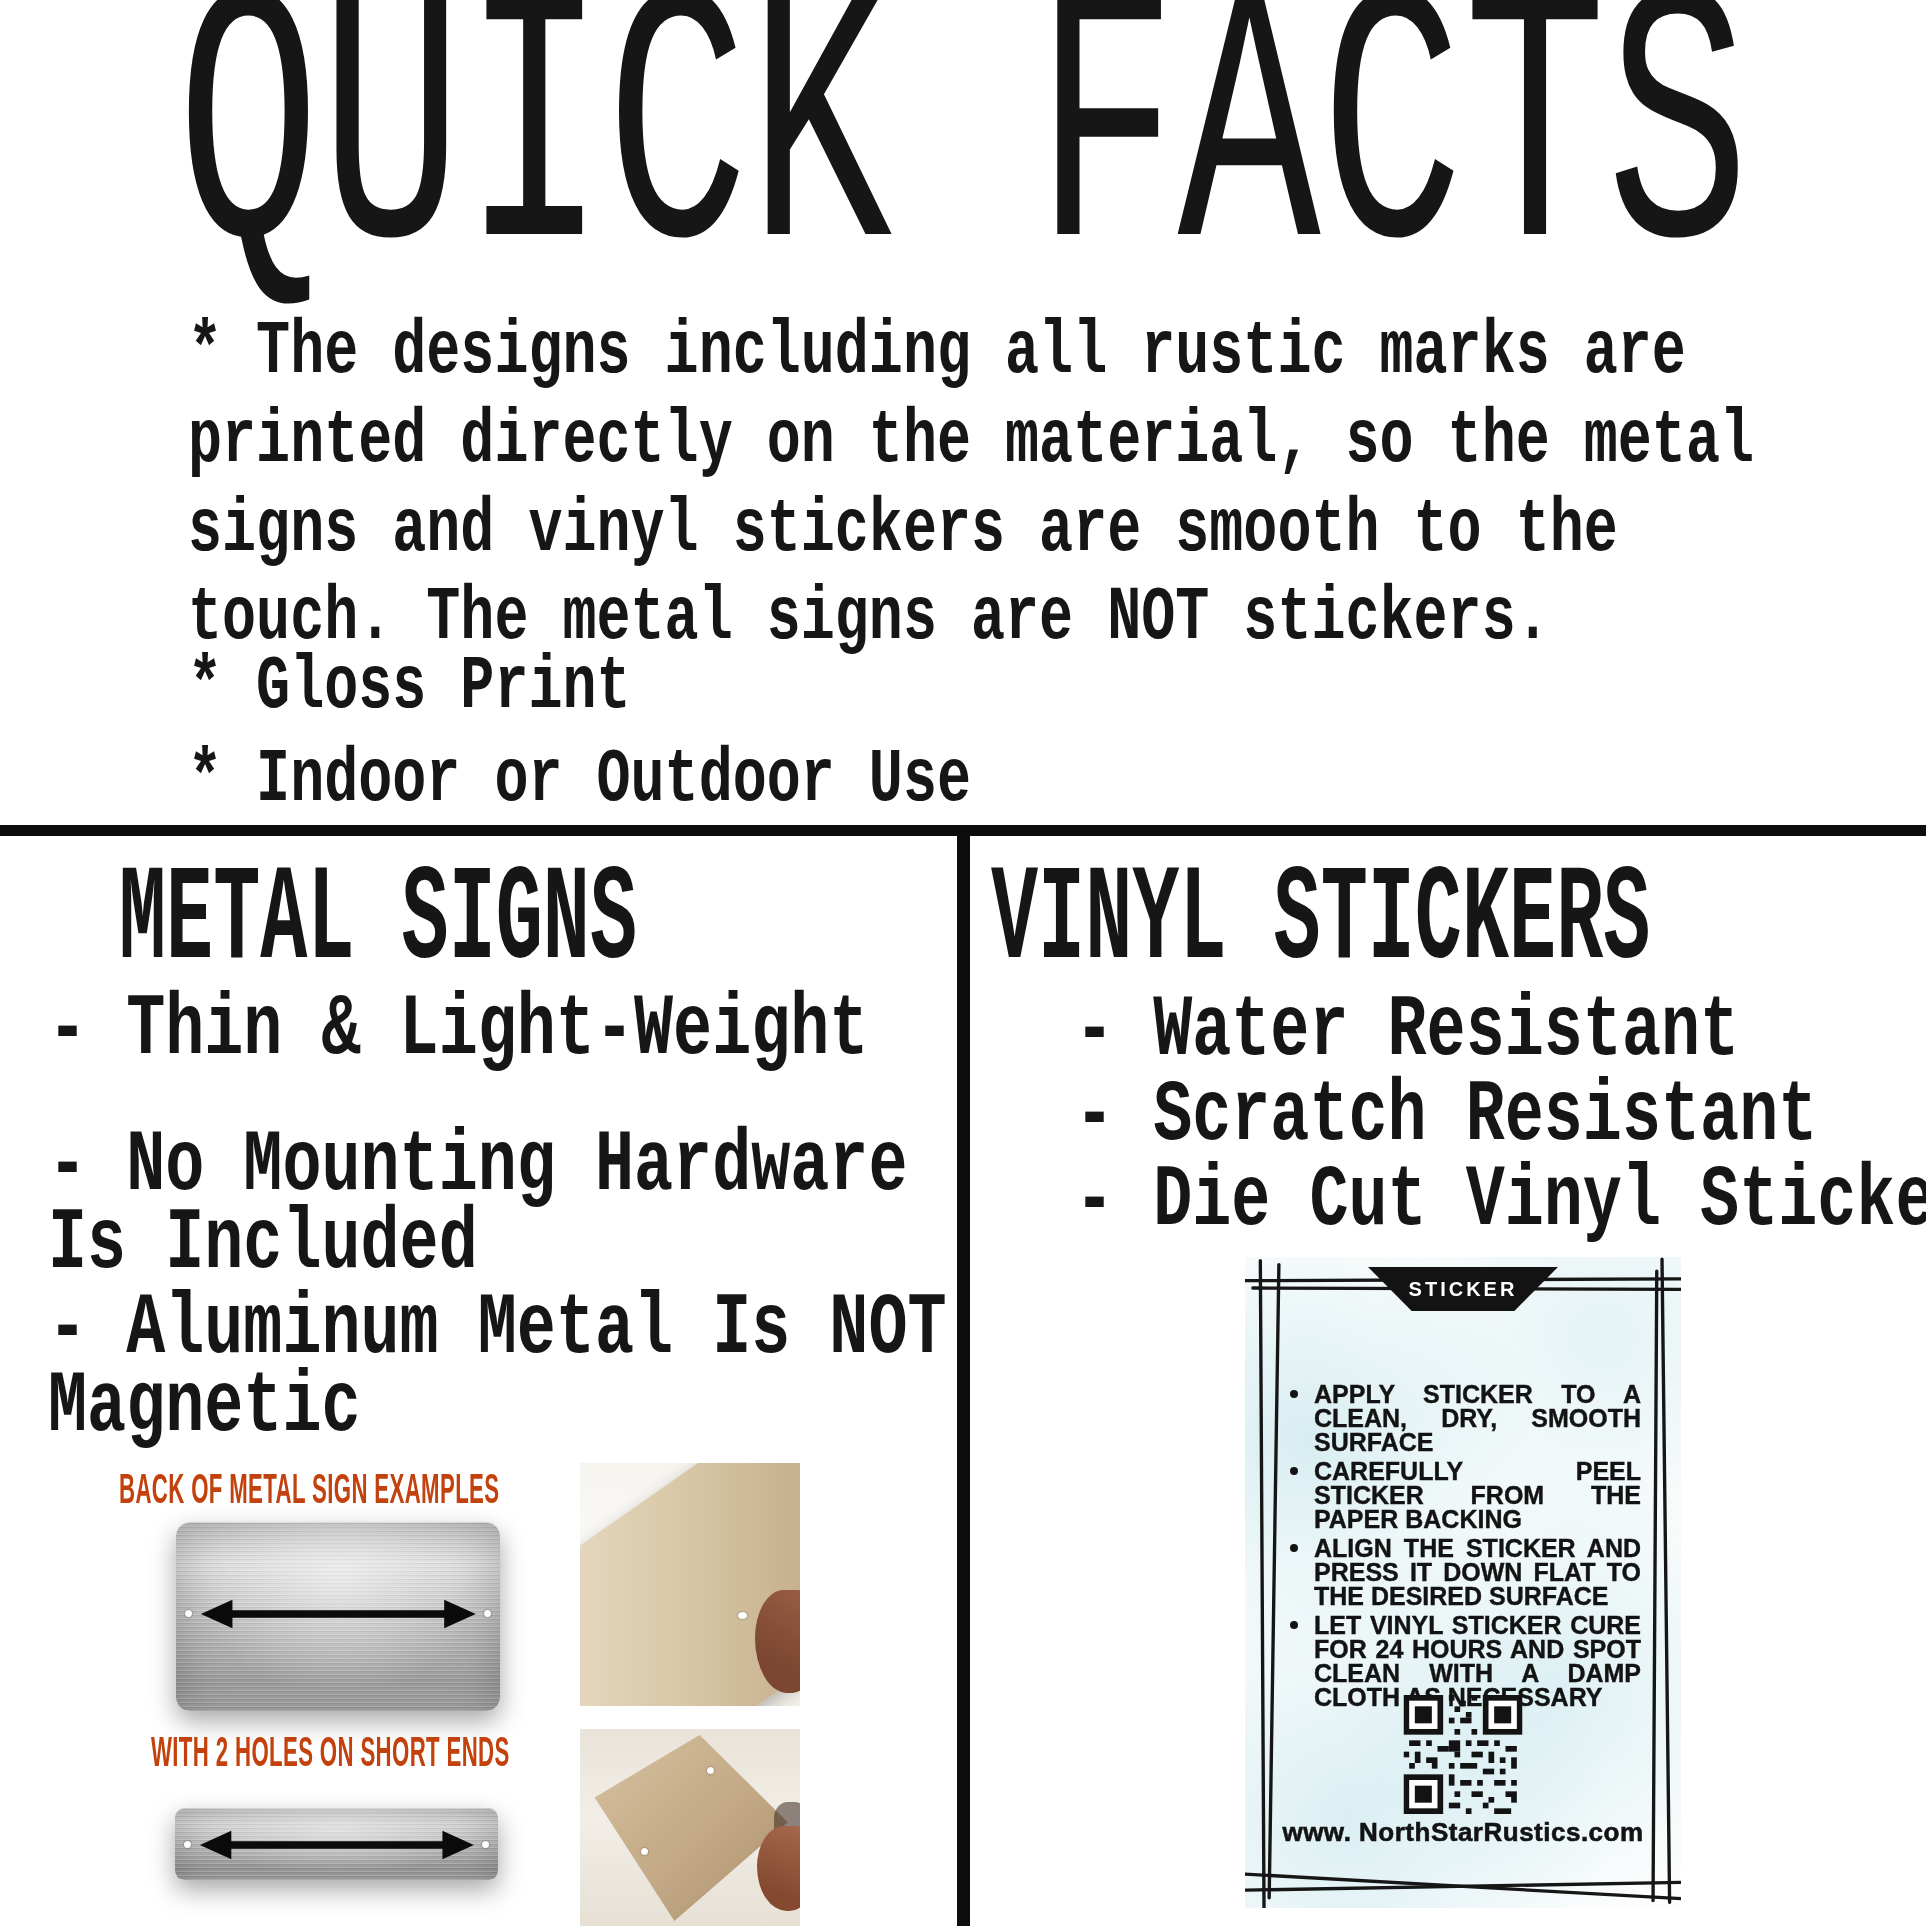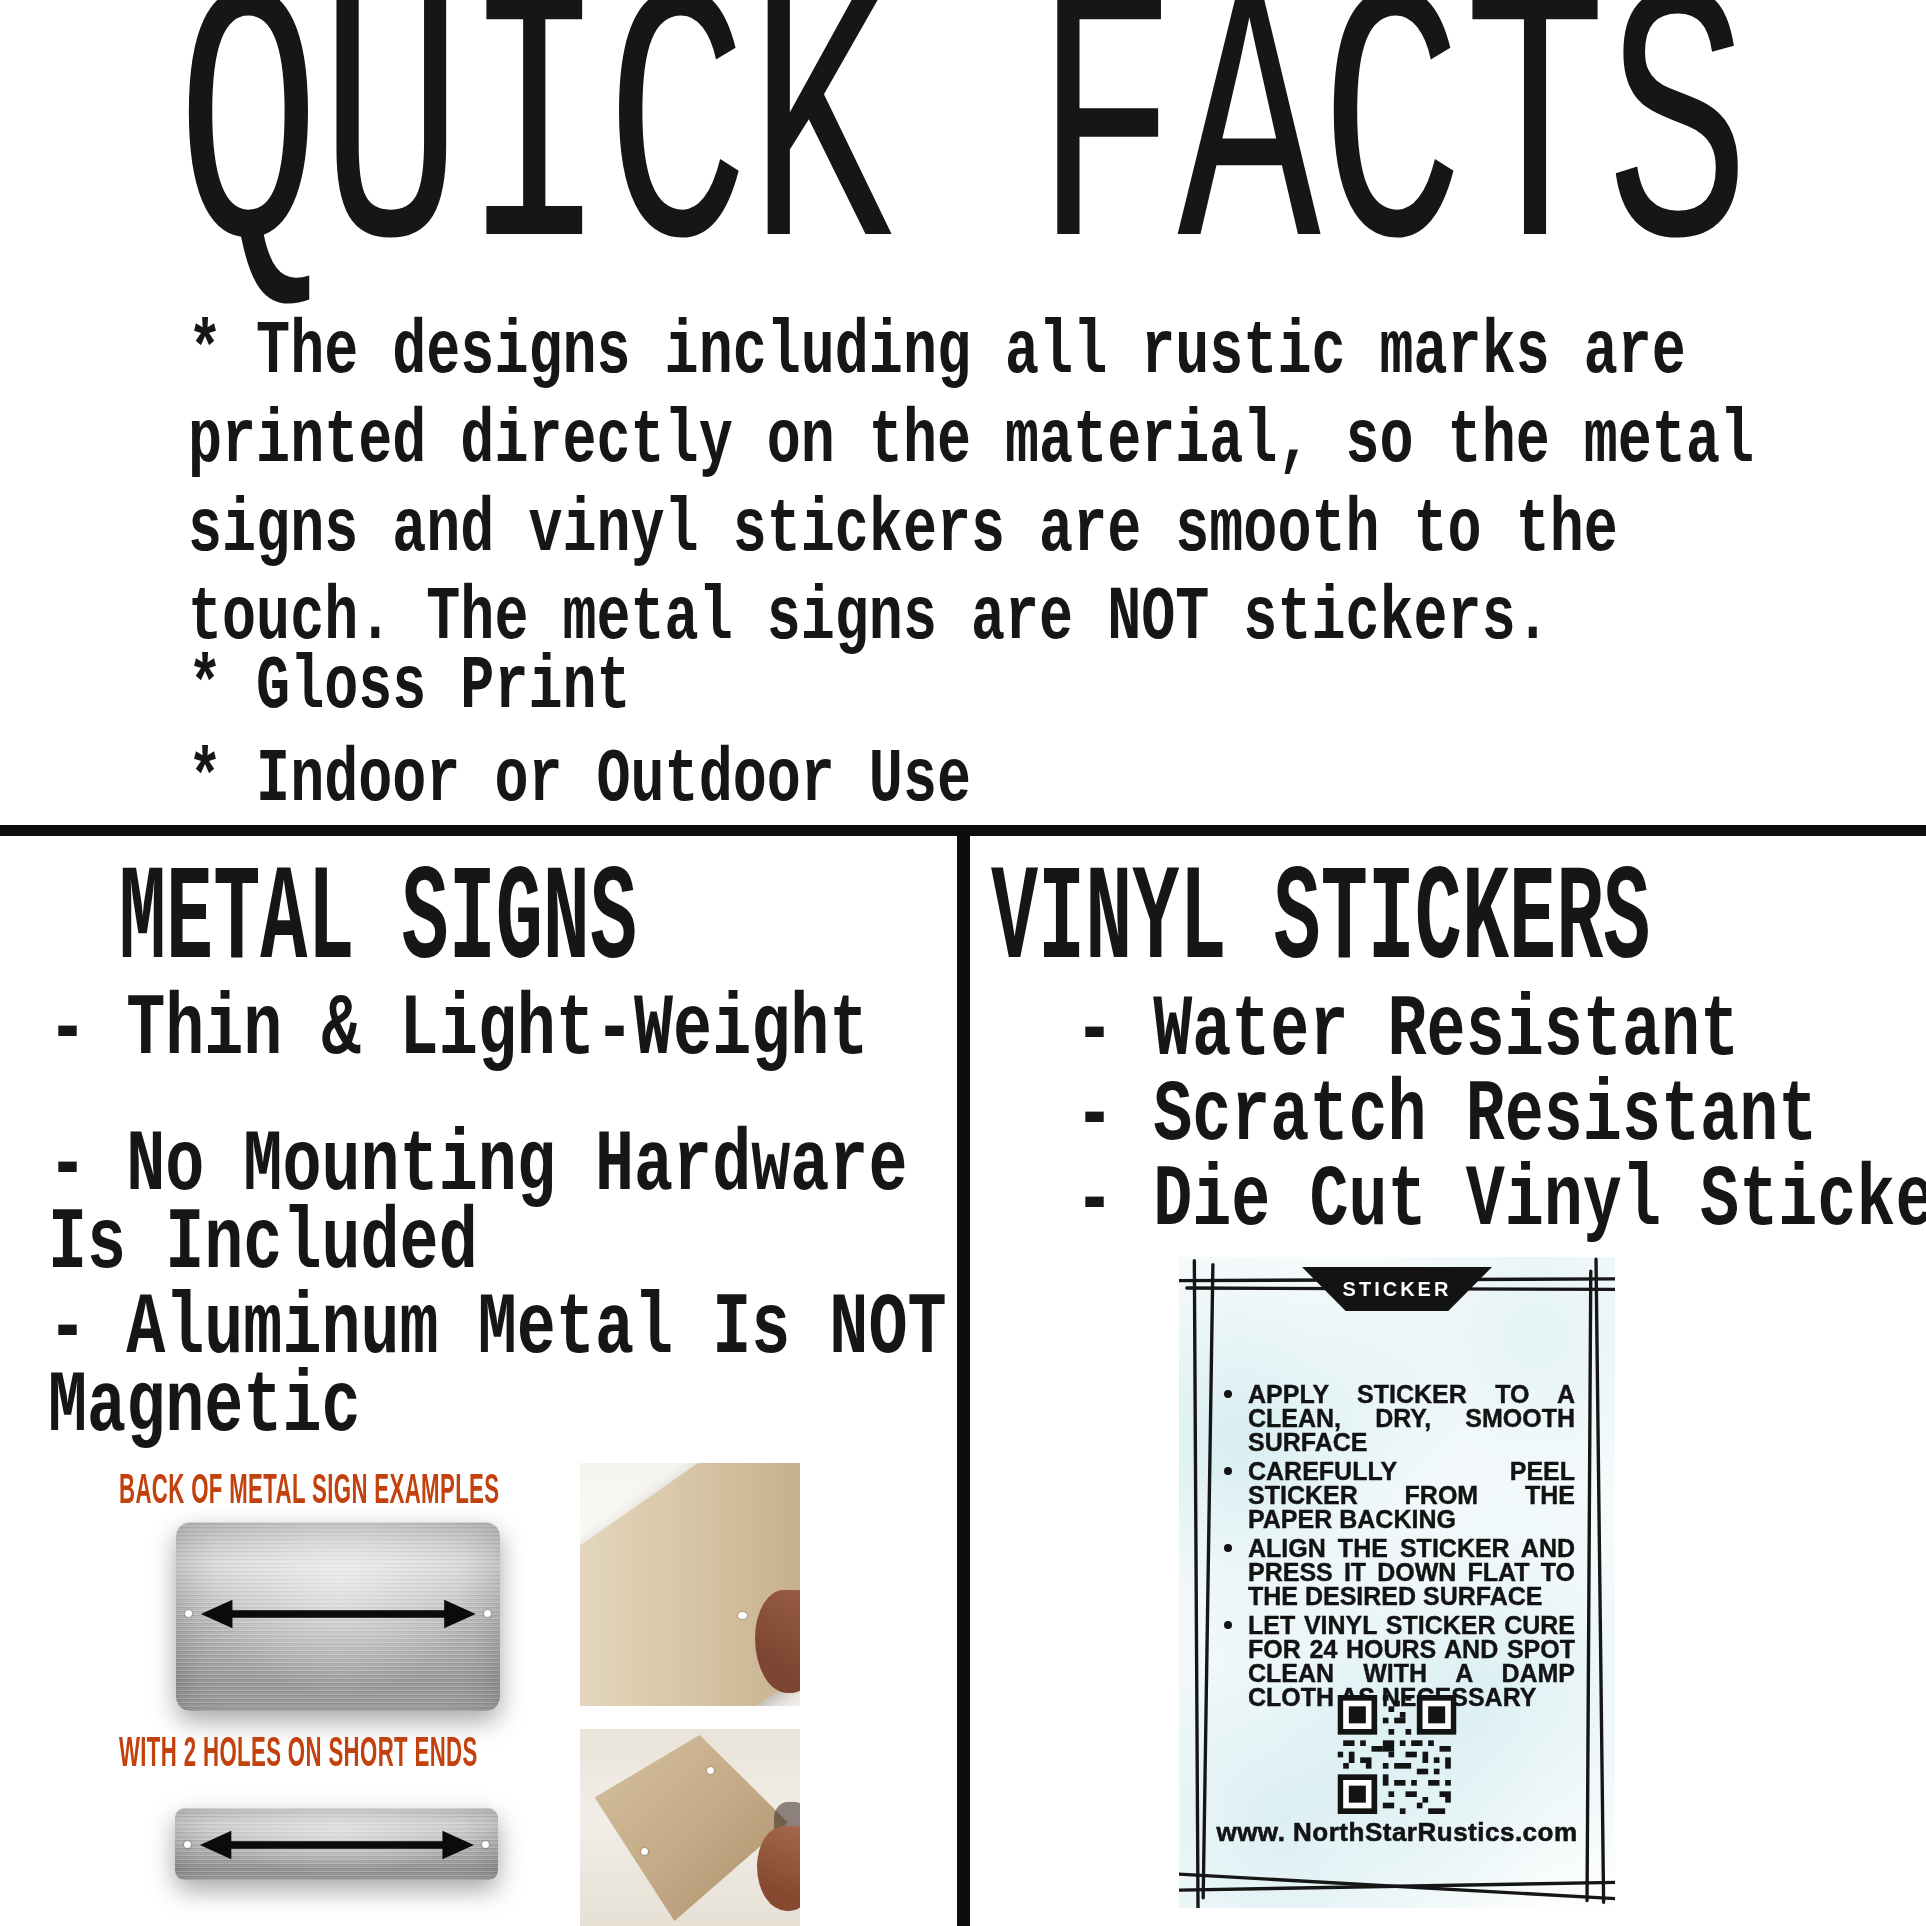--- a/index.html
+++ b/index.html
@@ -35,21 +35,21 @@
   .bullet .sx{transform:scale(0.93,1.25);}
   .ms-bullet{left:48px;width:1010px;}
   #ms-b0{top:990px;} #ms-b1{top:1126px;} #ms-b2{top:1289px;}
   .vs-bullet{left:1075px;white-space:nowrap;}
   #vs-b0{top:991px;} #vs-b1{top:1076px;} #vs-b2{top:1161px;}
 
   
   .cond-label{width:436px;left:119px;text-align:center;font-weight:700;color:#c2410c;}
   .cond-label .sx{font-size:30px;line-height:1;transform:scale(0.74,1.42);white-space:nowrap;letter-spacing:0.5px;}
   #label-back{top:1467px;}
-  #label-holes{top:1730px;}
+  #label-holes{top:1730px;margin-left:32px;}
 
   
   .metal{background:
       radial-gradient(ellipse at 50% 30%, rgba(255,255,255,.5), rgba(255,255,255,0) 62%),
       repeating-linear-gradient(0deg, rgba(255,255,255,.22) 0 1px, rgba(0,0,0,0) 1px 3px, rgba(0,0,0,.07) 3px 4px),
       linear-gradient(180deg,#cbcbcb 0%,#dcdcdc 22%,#bdbdbd 52%,#9d9d9d 84%,#ababab 100%);
     box-shadow:0 10px 26px rgba(0,0,0,.35), inset 0 0 46px rgba(0,0,0,.22), inset 0 1px 0 rgba(255,255,255,.7);}
   #sign-large{left:176px;top:1522px;width:324px;height:189px;border-radius:14px;}
   #sign-strip{left:175px;top:1808px;width:323px;height:72px;border-radius:9px;}
   .arrow-svg{position:absolute;left:7%;width:86%;height:34px;fill:#0b0b0b;}
@@ -77,21 +77,21 @@
     background:linear-gradient(135deg,#d8c3a2 0%,#c3a985 55%,#a98e6a 100%);
     filter:drop-shadow(0 5px 8px rgba(0,0,0,.25));}
   #photo-bottom .hole.h1{left:127px;top:38px;}
   #photo-bottom .hole.h2{left:61px;top:119px;}
   #photo-bottom .hand{position:absolute;right:-14px;top:97px;width:57px;height:85px;border-radius:50% 35% 45% 55%;
     background:linear-gradient(200deg,#a76a4e 0%,#84492f 75%);}
   #photo-bottom .sleeve{position:absolute;right:-8px;top:73px;width:34px;height:40px;border-radius:40%;
     background:#3a2a22;opacity:.55;}
 
   
-  #card{left:1179px;top:1257px;width:436px;height:651px;
+  #card{left:1245px;top:1257px;width:436px;height:651px;
     background:
       radial-gradient(circle at 14% 28%, rgba(142,206,219,.33), rgba(142,206,219,0) 38%),
       radial-gradient(circle at 82% 12%, rgba(160,214,224,.26), rgba(160,214,224,0) 34%),
       radial-gradient(circle at 72% 66%, rgba(150,210,221,.30), rgba(150,210,221,0) 42%),
       radial-gradient(circle at 24% 86%, rgba(142,206,219,.30), rgba(142,206,219,0) 40%),
       #fcfdfd;}
   #card .border-svg{position:absolute;left:0;top:0;width:436px;height:651px;}
   .banner{position:absolute;top:10px;left:50%;transform:translateX(-50%);width:190px;height:44px;background:#131313;
     clip-path:polygon(0 0,100% 0,77% 100%,23% 100%);display:flex;align-items:center;justify-content:center;}
   .banner span{color:#ffffff;font-size:20px;font-weight:700;letter-spacing:3px;}

